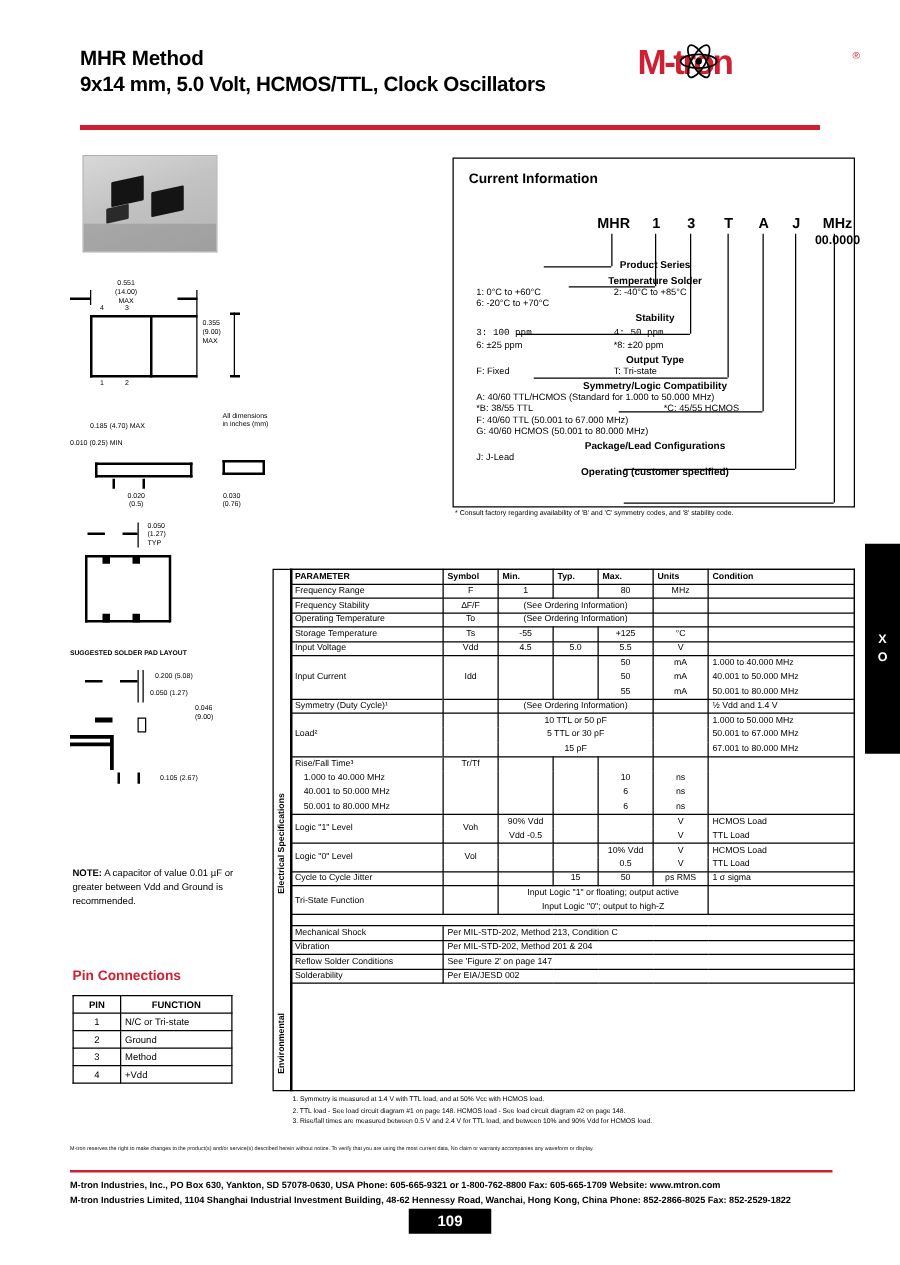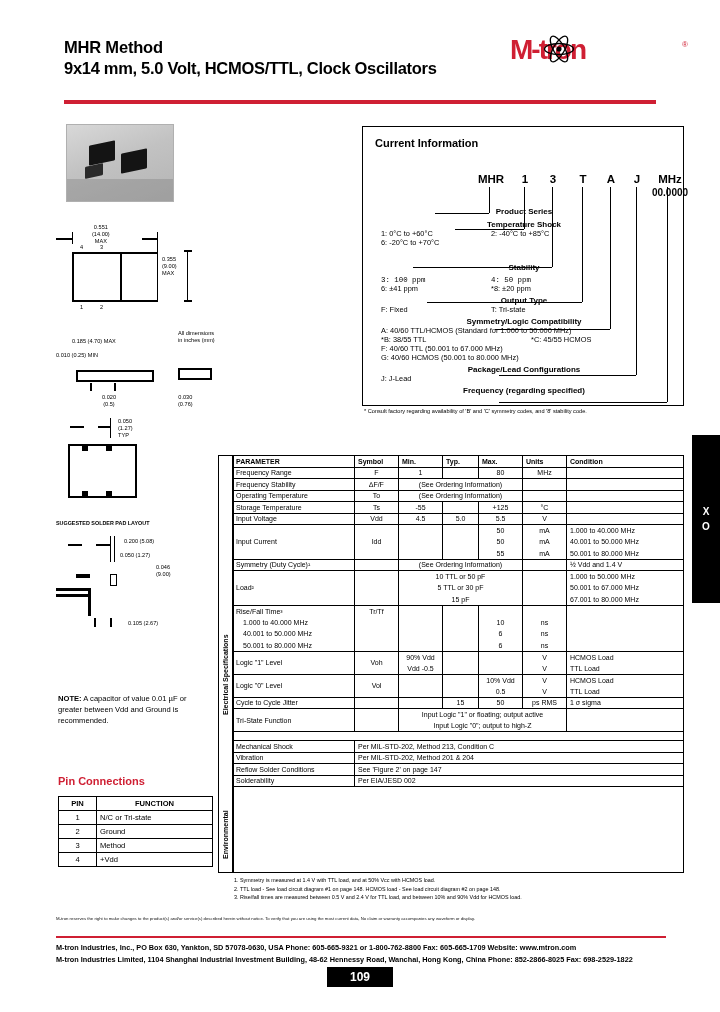--- a/index.html
+++ b/index.html
@@ -80,21 +80,21 @@
     font-size:7.6px; line-height:1.42;
   }
   .note b { font-weight:bold; }
 
   
   .pinhead {
     position:absolute; left:58px; top:775px;
     font-size:11px; font-weight:bold; color:#cf1f33;
   }
   .pintable {
-    position:absolute; left:58px; top:796px; width:155px;
+    position:absolute; left:58px; top:796px; width:128px;
     border-collapse:collapse; font-size:7.6px;
   }
   .pintable td, .pintable th {
     border:1px solid #000; padding:2px 3px; height:13px;
   }
   .pintable th { font-weight:bold; text-align:center; }
   .pintable td.num { text-align:center; width:38px; }
 
   
   .specwrap { position:absolute; left:218px; top:455px; width:466px; }
@@ -206,36 +206,36 @@
     <div class="hline" style="left:92px; top:102px; width:69px;"></div>
     <div class="hline" style="left:50px; top:140px; width:139px;"></div>
     <div class="hline" style="left:64px; top:175px; width:155px;"></div>
     <div class="hline" style="left:132px; top:202px; width:115px;"></div>
     <div class="hline" style="left:136px; top:248px; width:137px;"></div>
     <div class="hline" style="left:136px; top:275px; width:168px;"></div>
 
     <div class="oi-lines" style="top:80px;">
       <div class="oi-head">Product Series</div>
 
-      <div class="oi-head" style="margin-top:4px;">Temperature Shock</div>
+      <div class="oi-head" style="margin-top:4px;">Temperature Solder</div>
       <div class="oi-opt">
         <span>1:  0°C to +60°C</span>
         <span class="c2col">2:  -40°C to +85°C</span>
       </div>
       <div class="oi-opt">
         <span>6:  -20°C to +70°C</span>
       </div>
 
-      <div class="oi-head" style="margin-top:16px;">Stability</div>
+      <div class="oi-head" style="margin-top:3px;">Stability</div>
       <div class="oi-opt" style="margin-top:4px;font-family:Liberation Mono, monospace;">
         <span>3:    100 ppm</span>
         <span class="c2col">4:    50 ppm</span>
       </div>
       <div class="oi-opt">
-        <span>6:  ±41 ppm</span>
+        <span>6:  ±25 ppm</span>
         <span class="c2col">*8:  ±20 ppm</span>
       </div>
 
       <div class="oi-head" style="margin-top:3px;">Output Type</div>
       <div class="oi-opt">
         <span>F:  Fixed</span>
         <span class="c2col">T:  Tri-state</span>
       </div>
 
       <div class="oi-head" style="margin-top:3px;">Symmetry/Logic Compatibility</div>
@@ -251,21 +251,21 @@
       </div>
       <div class="oi-opt">
         <span>G: 40/60 HCMOS (50.001 to 80.000 MHz)</span>
       </div>
 
       <div class="oi-head" style="margin-top:3px;">Package/Lead Configurations</div>
       <div class="oi-opt">
         <span>J:  J-Lead</span>
       </div>
 
-      <div class="oi-head" style="margin-top:3px;">Frequency (regarding specified)</div>
+      <div class="oi-head" style="margin-top:3px;">Operating (customer specified)</div>
     </div>
   </div>
 
   <div class="oi-note">* Consult factory regarding availability of 'B' and 'C' symmetry codes, and '8' stability code.</div>
 
   <div class="mech">
 
     <div class="dim" style="left:34px; top:2px; white-space:pre;">0.551
 (14.00)
 MAX</div>
@@ -593,17 +593,17 @@
 
   <div class="xotab">
     <span>X</span>
     <span>O</span>
   </div>
 
   <div class="disclaimer">M-tron reserves the right to make changes to the product(s) and/or service(s) described herein without notice. To verify that you are using the most current data, No claim or warranty accompanies any waveform or display.</div>
   <div class="foot-rule"></div>
   <div class="footer">
     <div>M-tron Industries, Inc., PO Box 630, Yankton, SD  57078-0630, USA   Phone:  605-665-9321 or 1-800-762-8800   Fax:  605-665-1709  Website:  www.mtron.com</div>
-    <div>M-tron Industries Limited, 1104 Shanghai Industrial Investment Building, 48-62 Hennessy Road, Wanchai, Hong Kong, China   Phone:  852-2866-8025   Fax:  698-2529-1822</div>
+    <div>M-tron Industries Limited, 1104 Shanghai Industrial Investment Building, 48-62 Hennessy Road, Wanchai, Hong Kong, China   Phone:  852-2866-8025   Fax:  852-2529-1822</div>
   </div>
   <div class="pagenum">109</div>
 
 </div>
 
 </body></html>

